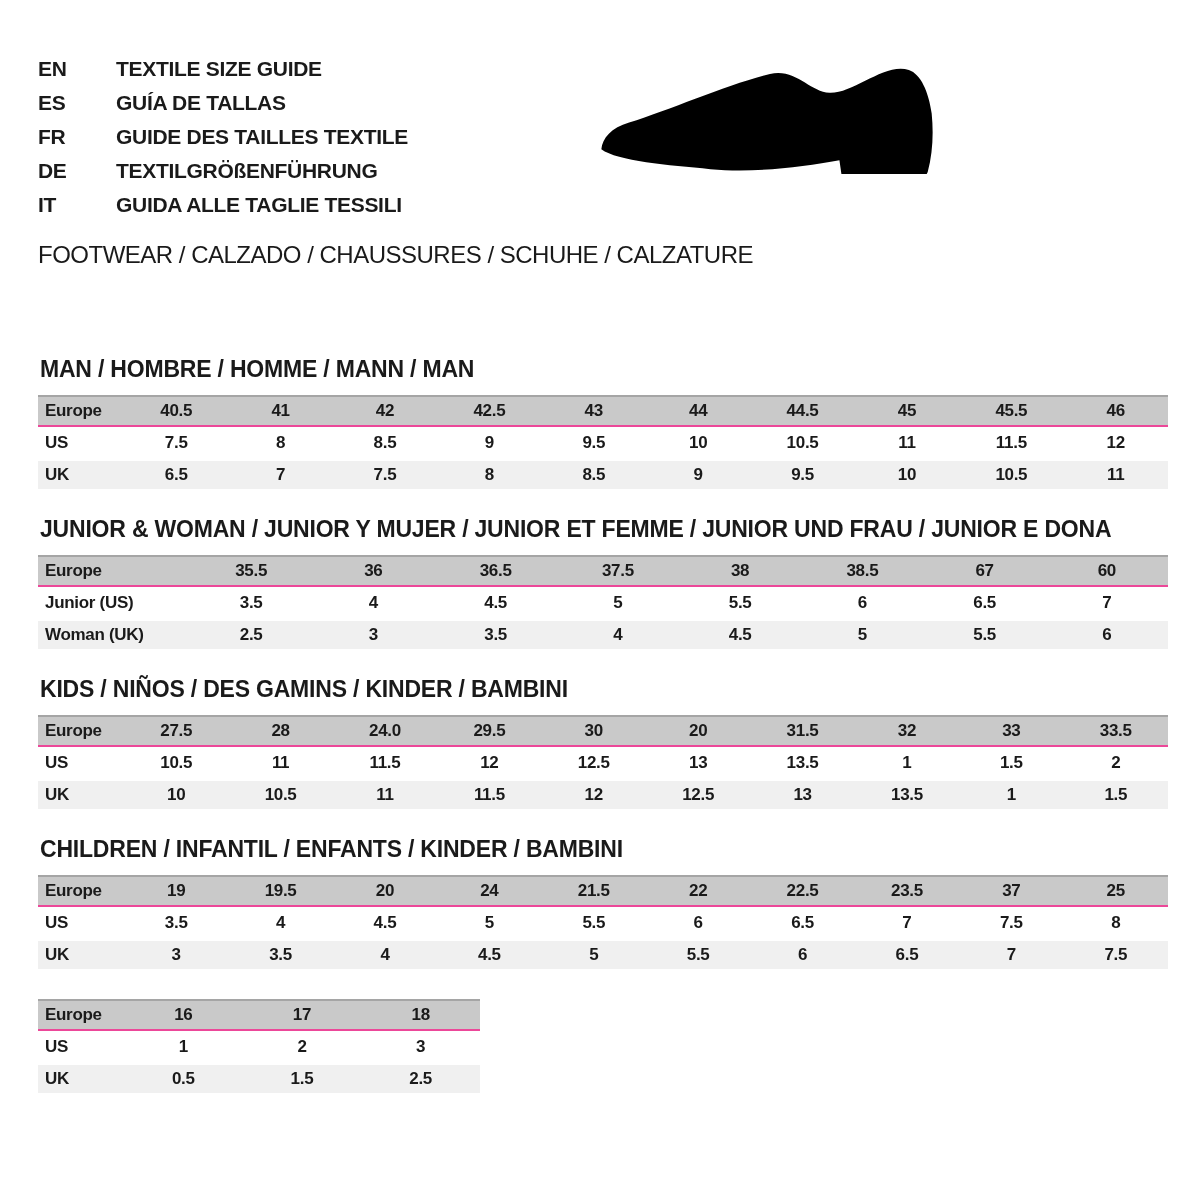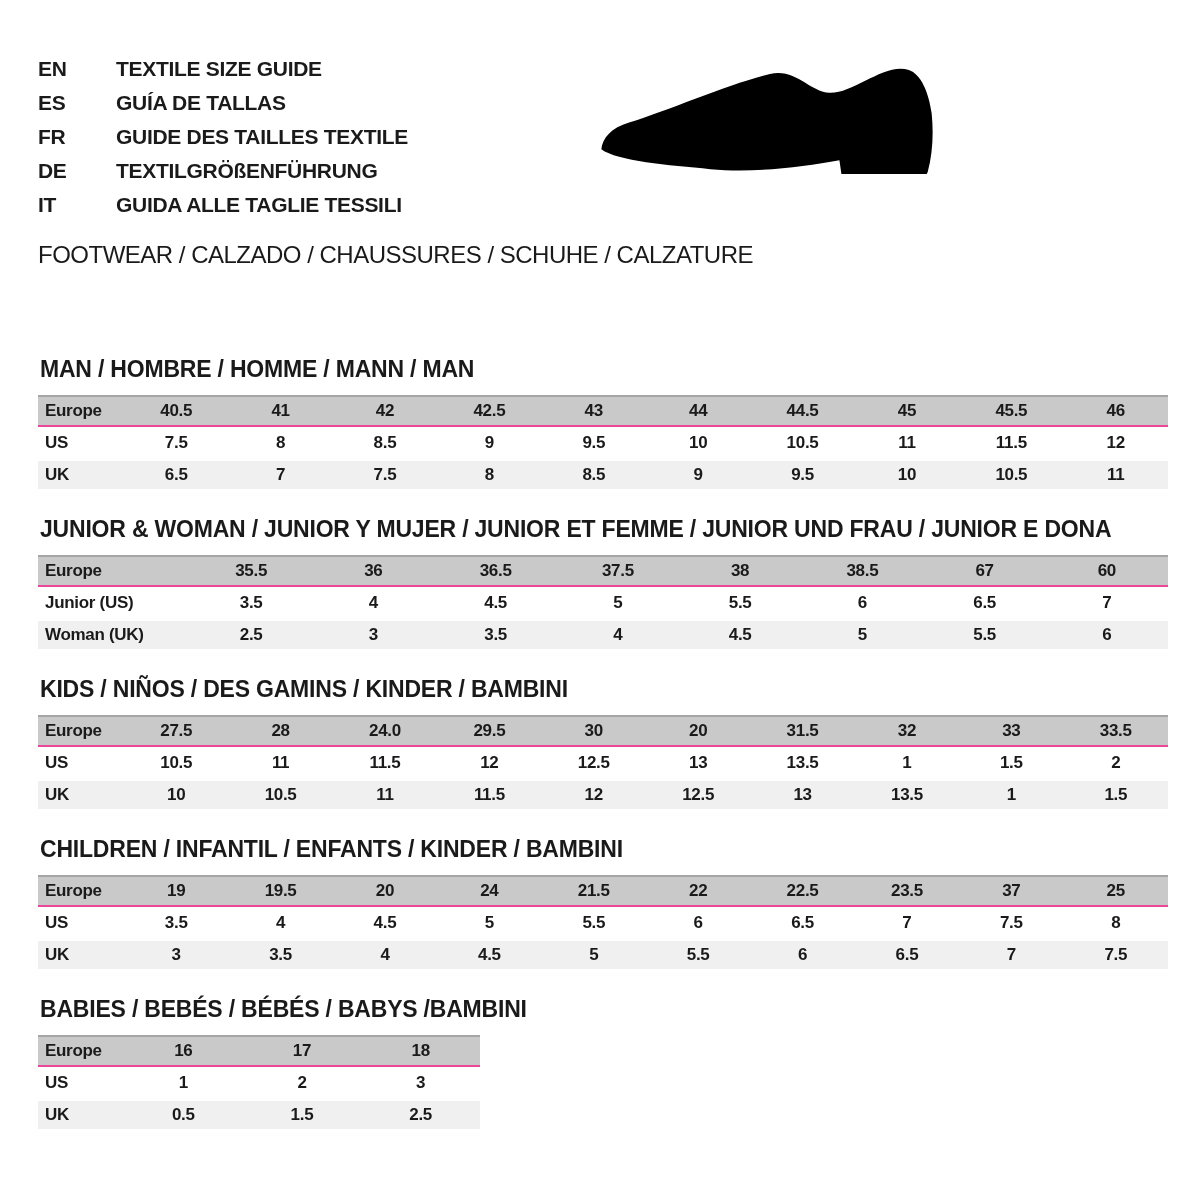--- a/index.html
+++ b/index.html
@@ -360,21 +360,20 @@
               <td>5.5</td>
               <td>6</td>
               <td>6.5</td>
               <td>7</td>
               <td>7.5</td>
             </tr>
           </tbody>
         </table>
       </section>
       <section class="size-section">
-        <h2 class="section-title">BABIES / BEBÉS / BÉBÉS / BABYS /BAMBINI</h2>
         <table class="size-table cols-3">
           <colgroup>
             <col class="label">
             <col>
             <col>
             <col>
           </colgroup>
           <thead>
             <tr class="header-row">
               <th class="label">Europe</th>

